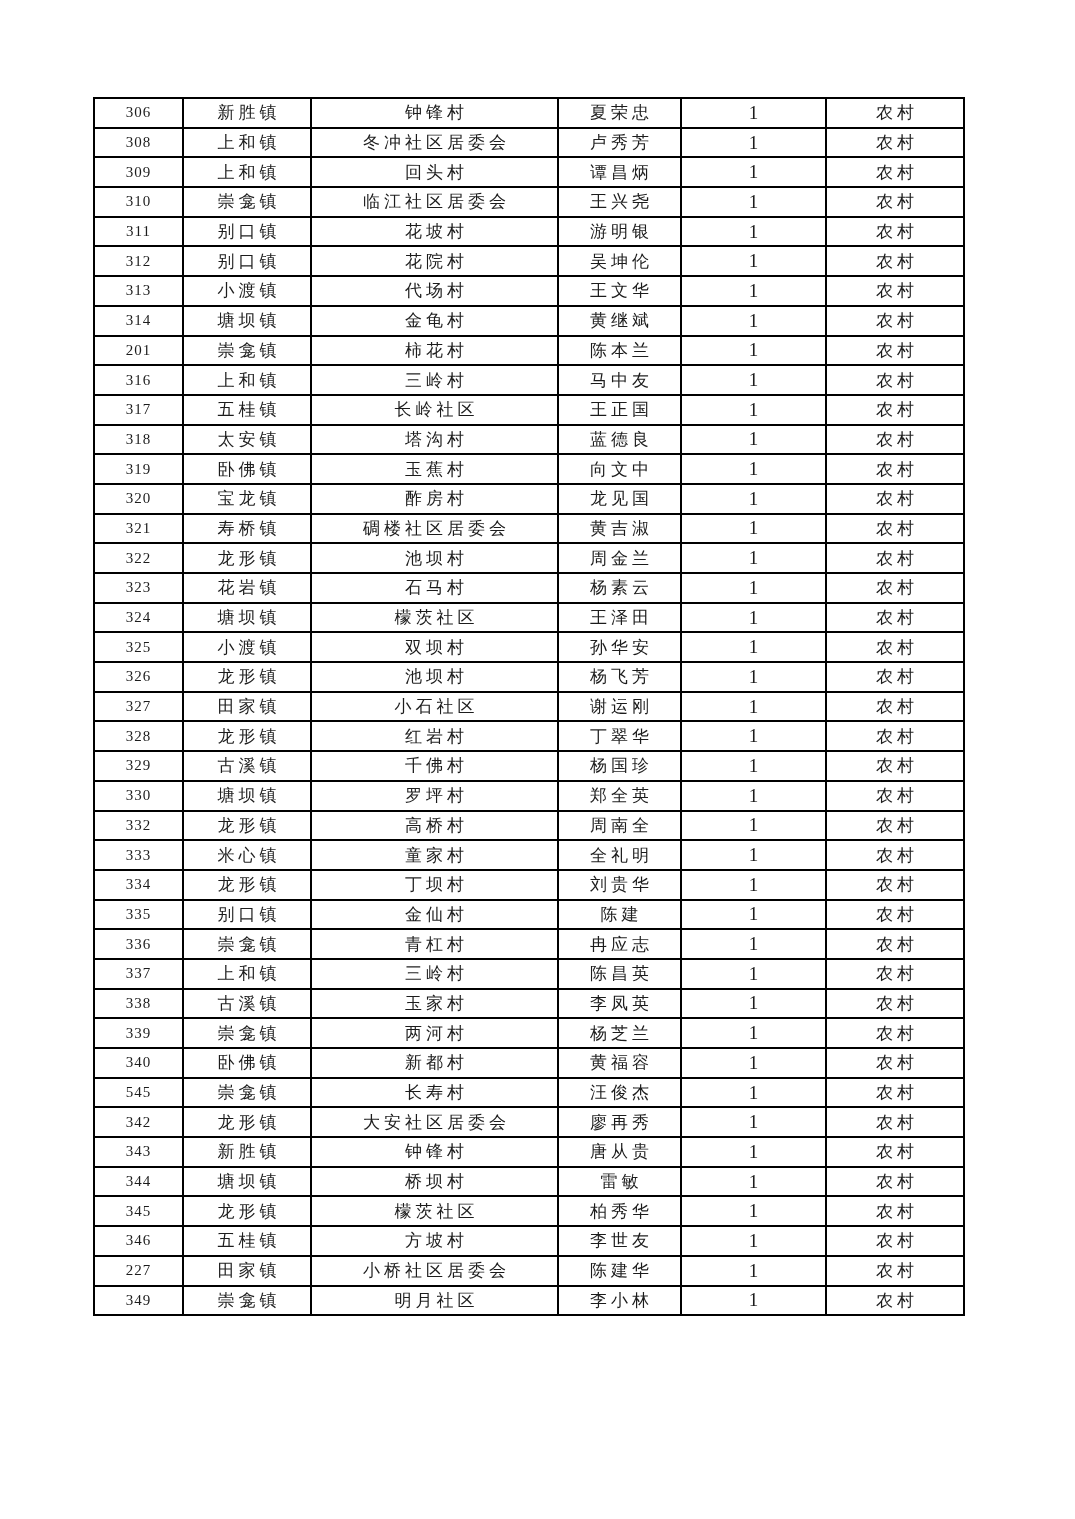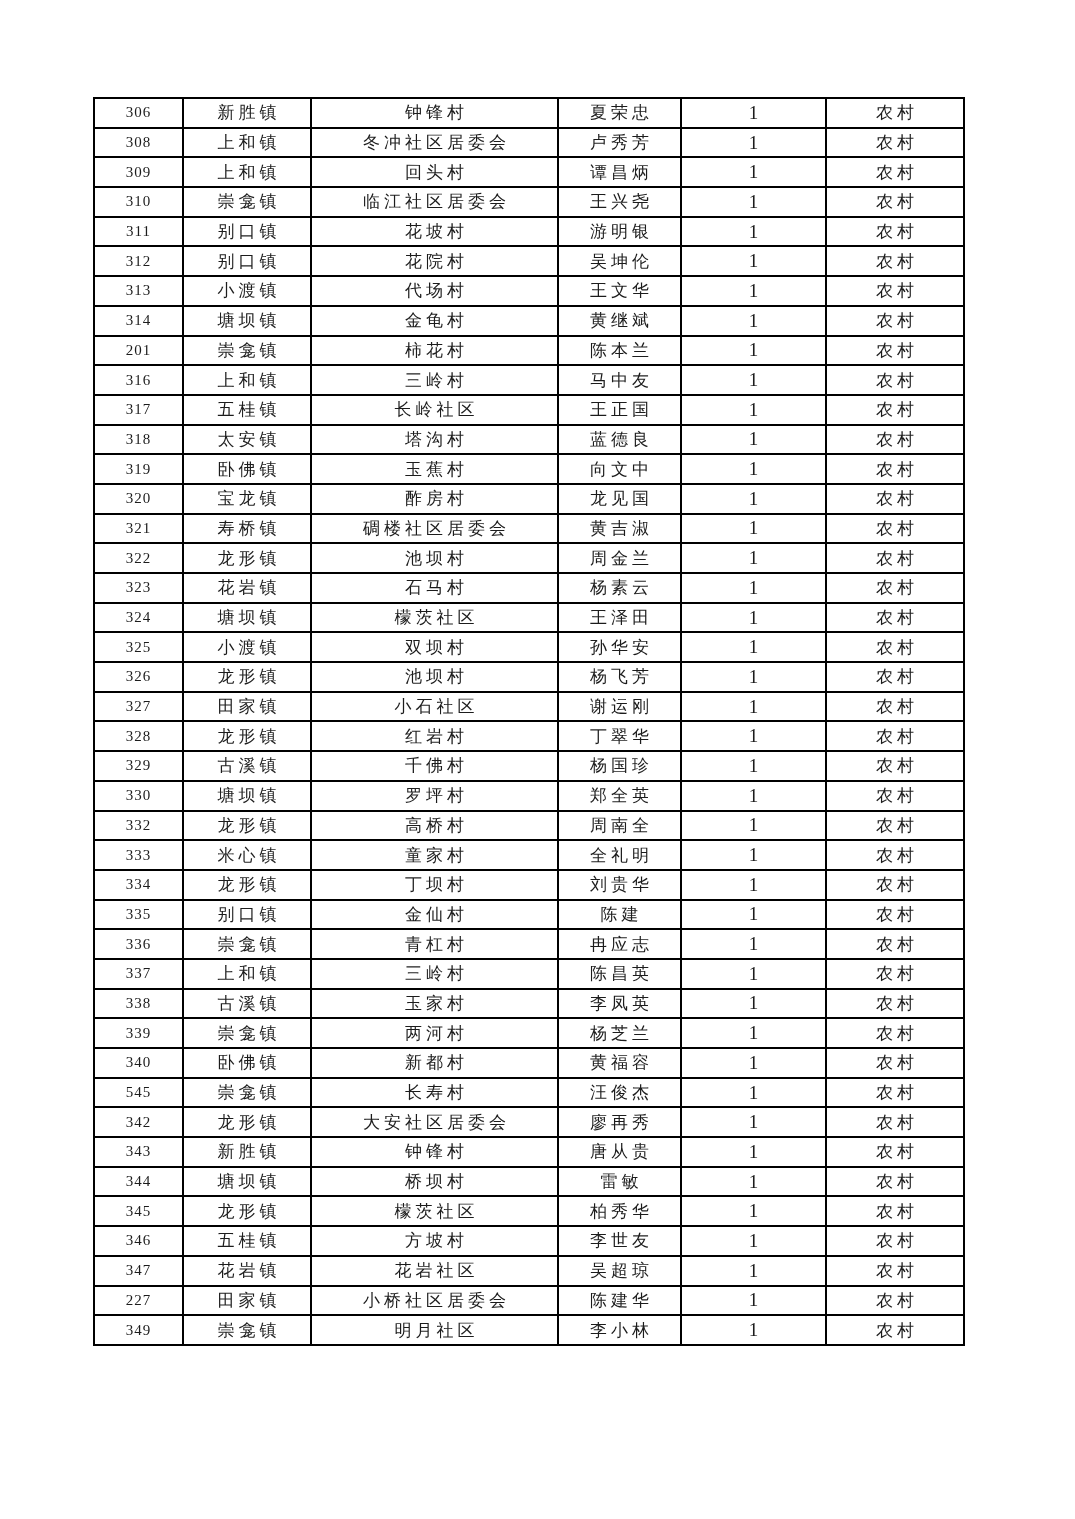--- a/index.html
+++ b/index.html
@@ -367,28 +367,20 @@
         </tr>
         <tr>
           <td class="cell-no">346</td>
           <td class="cell-cn">五桂镇</td>
           <td class="cell-cn">方坡村</td>
           <td class="cell-cn">李世友</td>
           <td class="cell-count">1</td>
           <td class="cell-cn">农村</td>
         </tr>
         <tr>
-          <td class="cell-no">347</td>
-          <td class="cell-cn">花岩镇</td>
-          <td class="cell-cn">花岩社区</td>
-          <td class="cell-cn">吴超琼</td>
-          <td class="cell-count">1</td>
-          <td class="cell-cn">农村</td>
-        </tr>
-        <tr>
           <td class="cell-no">227</td>
           <td class="cell-cn">田家镇</td>
           <td class="cell-cn">小桥社区居委会</td>
           <td class="cell-cn">陈建华</td>
           <td class="cell-count">1</td>
           <td class="cell-cn">农村</td>
         </tr>
         <tr>
           <td class="cell-no">349</td>
           <td class="cell-cn">崇龛镇</td>

